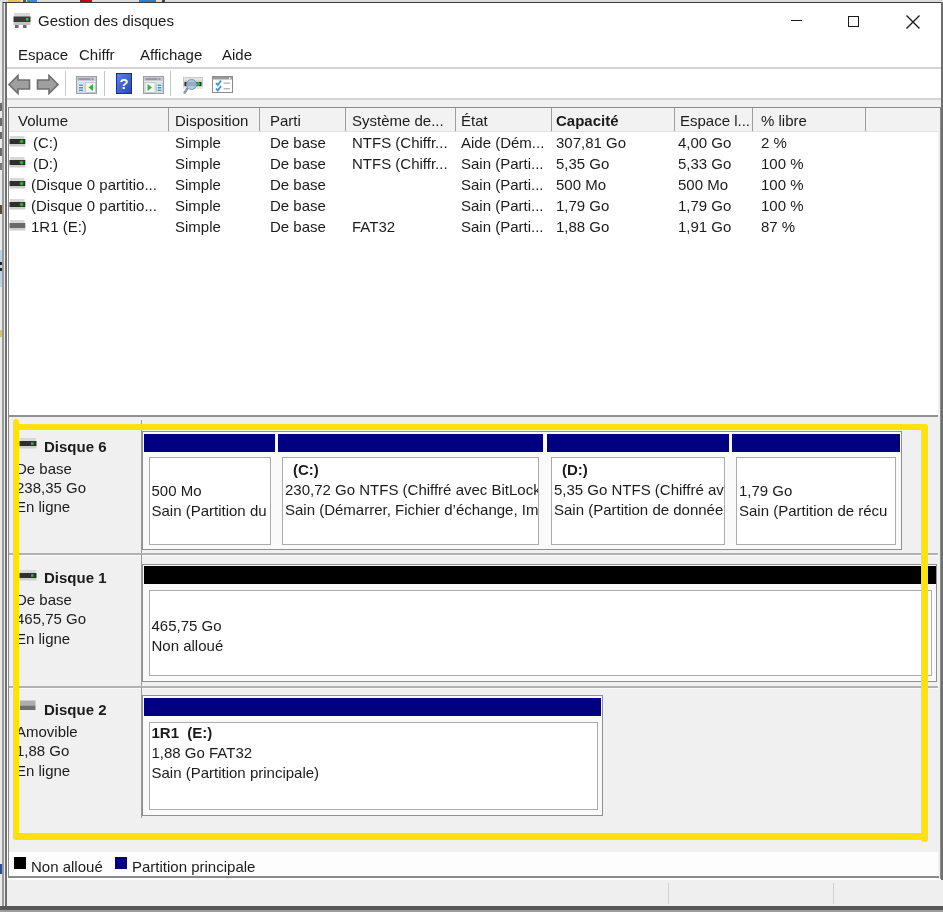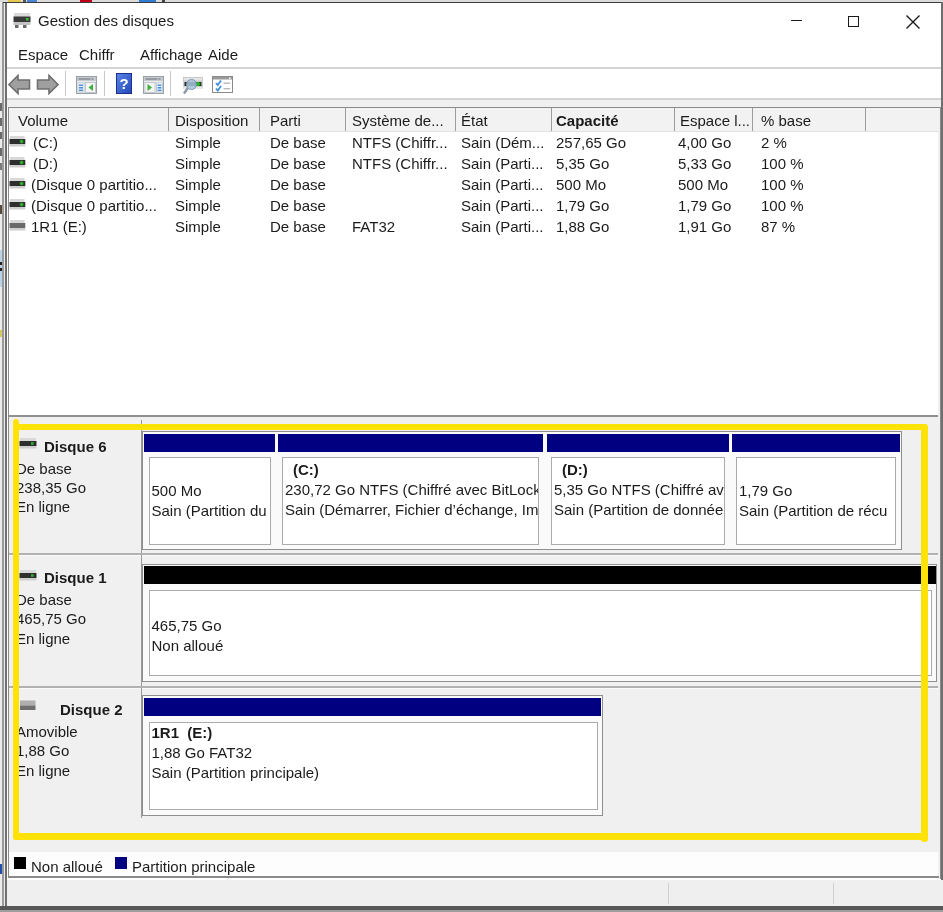--- a/index.html
+++ b/index.html
@@ -52,21 +52,21 @@
 
 <div class="a" style="left:791px;top:20px;width:11px;height:1px;background:#1a1a1a;"></div>
 <div class="a" style="left:848px;top:16px;width:9px;height:9px;border:1px solid #1a1a1a;"></div>
 <svg class="a" style="left:905px;top:14px;" width="16" height="16" viewBox="0 0 16 16">
   <path d="M1.5 1.5 L14.5 14.5 M14.5 1.5 L1.5 14.5" stroke="#1a1a1a" stroke-width="1.4" fill="none"></path>
 </svg>
 
 <div class="t" style="left:18px;top:44px;">Espace</div>
 <div class="t" style="left:79px;top:44px;">Chiffr</div>
 <div class="t" style="left:140px;top:44px;">Affichage</div>
-<div class="t" style="left:208px;top:44px;">Aide</div>
+<div class="t" style="left:222px;top:44px;">Aide</div>
 
 <div class="a" style="left:7px;top:67px;width:934px;height:1.5px;background:#d4d4d4;"></div>
 <div class="a" style="left:7px;top:98px;width:934px;height:1.5px;background:#d4d4d4;"></div>
 <div class="a" style="left:7px;top:99.5px;width:934px;height:7px;background:#f0f0f0;"></div>
 <div class="a" style="left:65px;top:71px;width:1px;height:25px;background:#c8c8c8;"></div>
 <div class="a" style="left:104px;top:71px;width:1px;height:25px;background:#c8c8c8;"></div>
 <div class="a" style="left:170px;top:71px;width:1px;height:25px;background:#c8c8c8;"></div>
 
 <svg class="a" style="left:8px;top:74px;" width="23" height="21" viewBox="0 0 23 21">
   <path d="M1 10.5 L10 1.5 L10 6 L21.5 6 L21.5 15 L10 15 L10 19.5 Z" fill="#9f9f9f" stroke="#6f6f6f" stroke-width="1.6"></path>
@@ -143,21 +143,21 @@
 <div class="a" style="left:674px;top:107.5px;width:1px;height:23px;background:#9c9c9c;"></div>
 <div class="a" style="left:752px;top:107.5px;width:1px;height:23px;background:#9c9c9c;"></div>
 <div class="a" style="left:865px;top:107.5px;width:1px;height:23px;background:#9c9c9c;"></div>
 <div class="t" style="left:18px;top:110px;">Volume</div>
 <div class="t" style="left:175px;top:110px;">Disposition</div>
 <div class="t" style="left:270px;top:110px;">Parti</div>
 <div class="t" style="left:352px;top:110px;">Système de...</div>
 <div class="t" style="left:461px;top:110px;">État</div>
 <div class="t" style="left:556px;top:110px;font-weight:bold;">Capacité</div>
 <div class="t" style="left:680px;top:110px;text-align:center;">Espace l...</div>
-<div class="t" style="left:761px;top:110px;">% base</div>
+<div class="t" style="left:761px;top:110px;">% libre</div>
 
 <div class="a" style="left:9px;top:132px;width:929px;height:283px;background:#fff;"></div>
 <svg class="a" style="left:9px;top:136px;" width="17" height="11" viewBox="0 0 17 11">
     <rect x="1" y="0" width="14.5" height="3" fill="#d8d8d8"></rect>
     <rect x="0.5" y="3" width="15.8" height="5" fill="#2e2e2e"></rect>
     <path d="M10.8 5.5 l3.6 0 m-1.8 -1.8 l0 3.6" stroke="#2bb52b" stroke-width="1.9"></path>
     <rect x="0.5" y="8" width="15.8" height="2.5" fill="#cecece"></rect>
   </svg>
 <svg class="a" style="left:9px;top:157px;" width="17" height="11" viewBox="0 0 17 11">
     <rect x="1" y="0" width="14.5" height="3" fill="#d8d8d8"></rect>
@@ -179,22 +179,22 @@
   </svg>
 <svg class="a" style="left:9px;top:220px;" width="17" height="11" viewBox="0 0 17 11">
     <rect x="1" y="0" width="14.5" height="3" fill="#d8d8d8"></rect>
     <rect x="0.5" y="3" width="15.8" height="5" fill="#6a6a6a"></rect>
     <rect x="0.5" y="8" width="15.8" height="2.5" fill="#cecece"></rect>
   </svg>
 <div class="t" style="left:33px;top:132px;">(C:)</div>
 <div class="t" style="left:175px;top:132px;">Simple</div>
 <div class="t" style="left:270px;top:132px;">De base</div>
 <div class="t" style="left:352px;top:132px;">NTFS (Chiffr...</div>
-<div class="t" style="left:461px;top:132px;">Sain (Dém...</div>
-<div class="t" style="left:556px;top:132px;">257,65 Go</div>
+<div class="t" style="left:461px;top:132px;">Aide (Dém...</div>
+<div class="t" style="left:556px;top:132px;">307,81 Go</div>
 <div class="t" style="left:678px;top:132px;">4,00 Go</div>
 <div class="t" style="left:761px;top:132px;">2 %</div>
 <div class="t" style="left:33px;top:153px;">(D:)</div>
 <div class="t" style="left:175px;top:153px;">Simple</div>
 <div class="t" style="left:270px;top:153px;">De base</div>
 <div class="t" style="left:352px;top:153px;">NTFS (Chiffr...</div>
 <div class="t" style="left:461px;top:153px;">Sain (Parti...</div>
 <div class="t" style="left:556px;top:153px;">5,35 Go</div>
 <div class="t" style="left:678px;top:153px;">5,33 Go</div>
 <div class="t" style="left:761px;top:153px;">100 %</div>
@@ -271,21 +271,21 @@
   <div style="margin:25px 0 0 2px;line-height:20px;white-space:nowrap;">465,75 Go<br>Non alloué</div>
 </div>
 <div class="a" style="left:9px;top:686px;width:929px;height:1.5px;background:#b2b2b2;"></div>
 <div class="a" style="left:9px;top:688px;width:929px;height:1px;background:#fafafa;"></div>
 
 <div class="a" style="left:140.5px;top:688px;width:1px;height:130px;background:#9a9a9a;"></div>
 <svg class="a" style="left:20px;top:700px;" width="16" height="11" viewBox="0 0 16 11">
     <rect x="0" y="0.5" width="15.5" height="5" fill="#aeaeae"></rect>
     <rect x="0" y="5.5" width="15.5" height="4.5" fill="#6f6f6f"></rect>
   </svg>
-<div class="t" style="left:60px;top:698.5px;font-weight:bold;">Disque 2</div>
+<div class="t" style="left:44px;top:698.5px;font-weight:bold;">Disque 2</div>
 <div class="t" style="left:16px;top:721.5px;line-height:19.5px;">Amovible<br>1,88 Go<br>En ligne</div>
 <div class="a" style="left:141.5px;top:695px;width:461.5px;height:121px;background:#fafafa;border:1px solid #8f8f8f;box-sizing:border-box;"></div>
 <div class="a" style="left:144px;top:698px;width:457px;height:17.5px;background:#000080;"></div>
 <div class="a" style="left:148.5px;top:721.5px;width:449.5px;height:88.5px;background:#fff;border:1px solid #ababab;box-sizing:border-box;overflow:hidden;">
   <div style="margin:0.5px 0 0 2px;line-height:20px;white-space:nowrap;"><span style="font-weight:bold;">1R1&nbsp;&nbsp;(E:)</span><br>1,88 Go FAT32<br>Sain (Partition principale)</div>
 </div>
 
 <div class="a" style="left:9px;top:852px;width:929px;height:24px;background:#fdfdfd;"></div>
 <div class="a" style="left:14px;top:857px;width:12px;height:12px;background:#000;"></div>
 <div class="t" style="left:31px;top:856px;">Non alloué</div>

